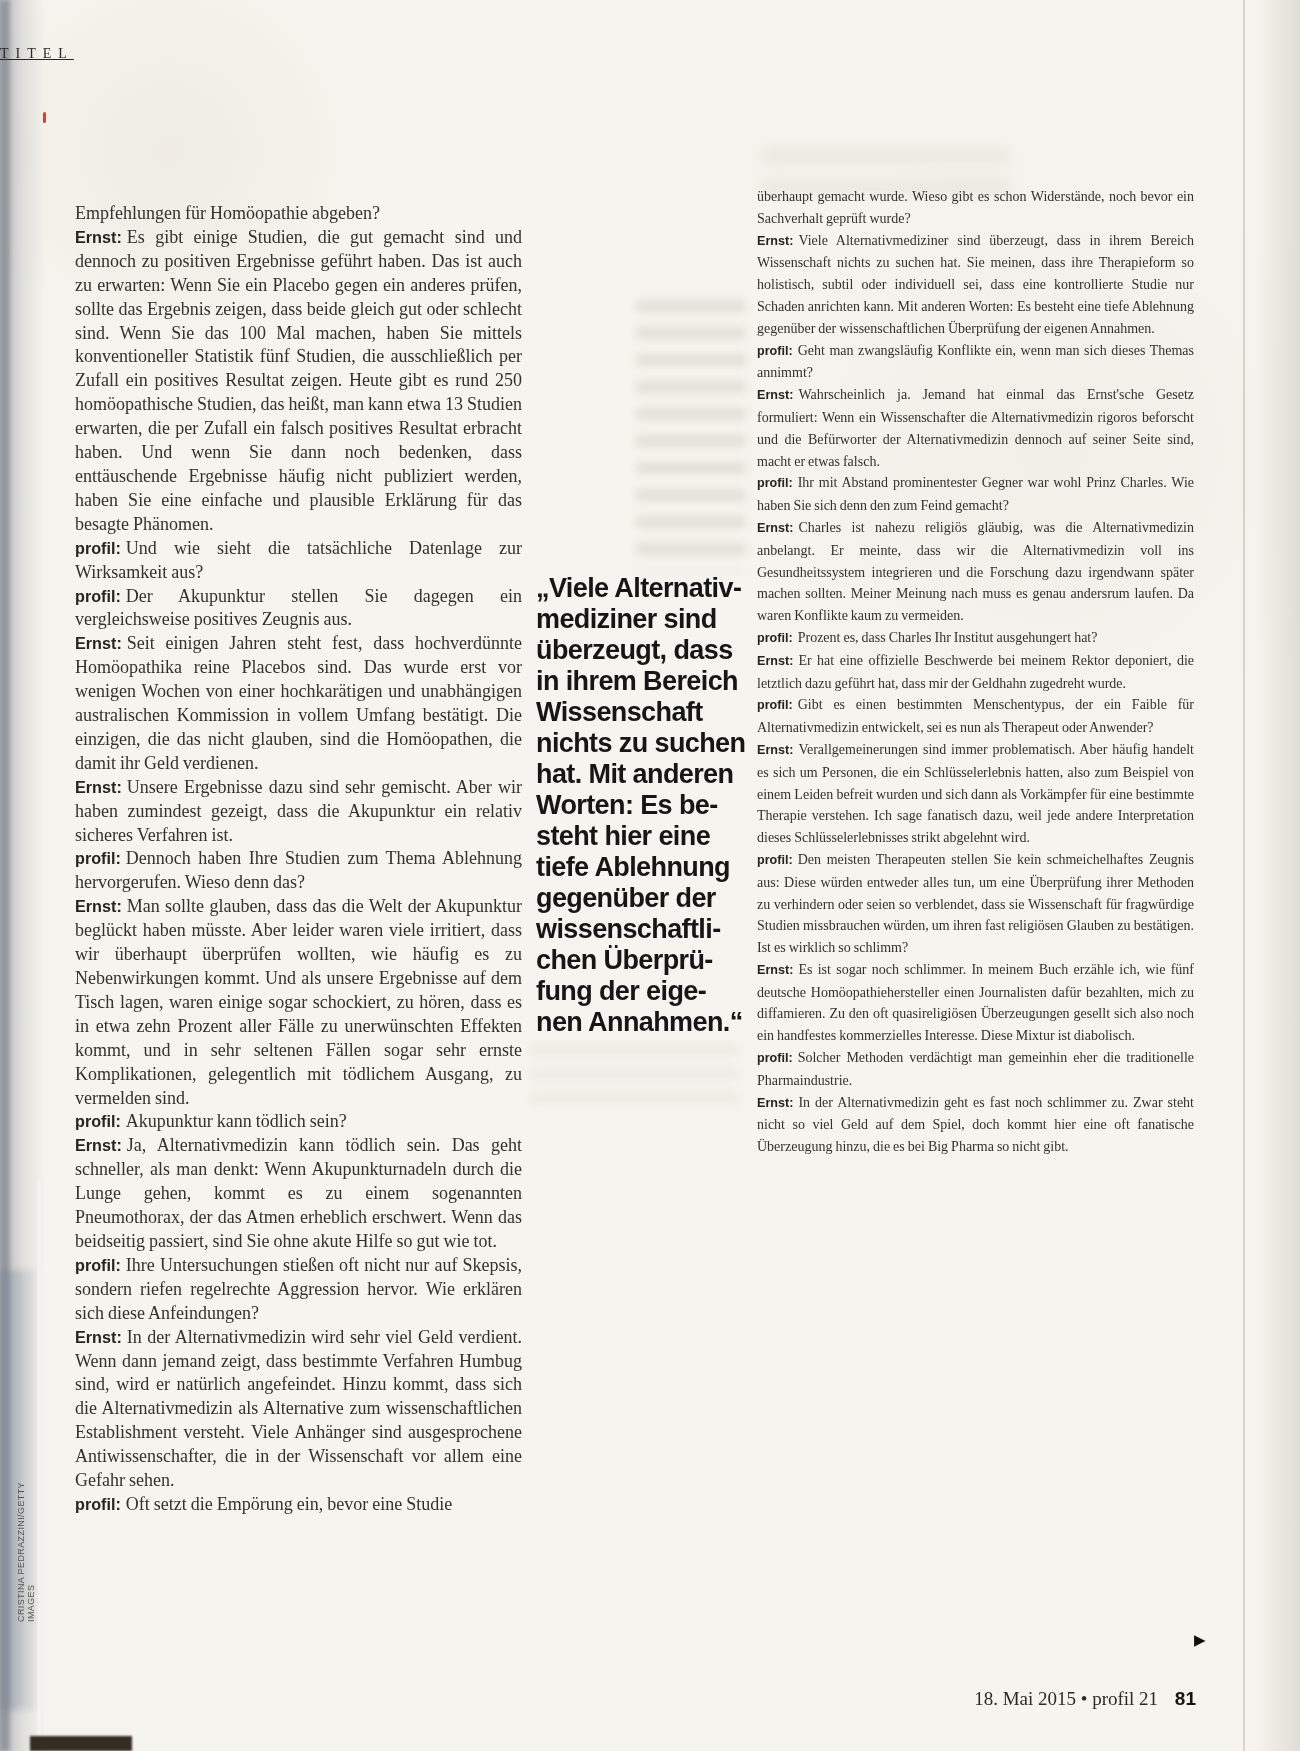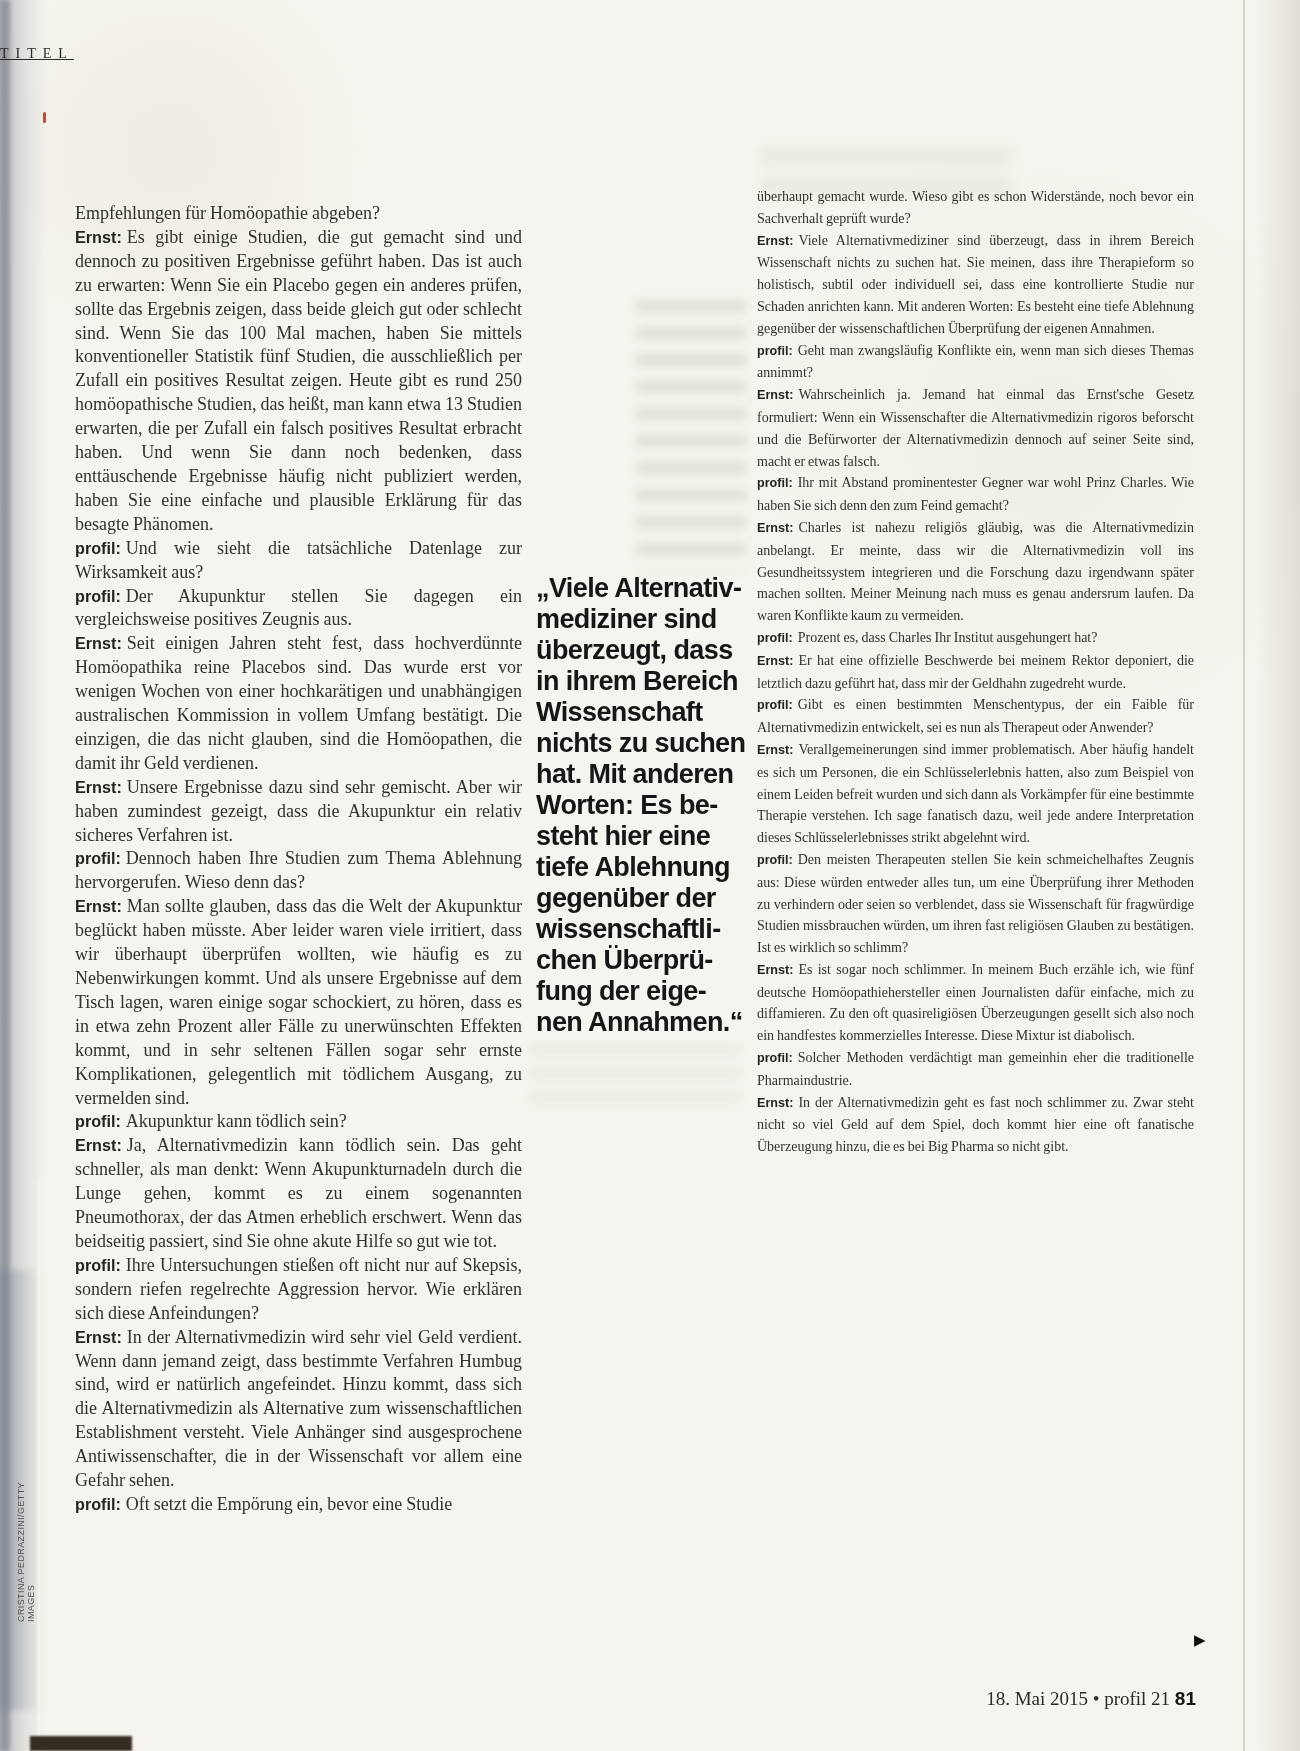--- a/index.html
+++ b/index.html
@@ -42,21 +42,21 @@
   .col p{margin:0;}
   .col-left{left:75px;top:202px;width:447px;height:1478px;font-size:18px;line-height:23.9px;word-spacing:-0.5px;}
   .col-right{left:757px;top:186px;width:437px;height:1488px;font-size:14px;line-height:21.8px;word-spacing:-0.5px;}
   .spk{font-family:"Liberation Sans",sans-serif;font-weight:700;font-size:0.9em;margin-right:5px;color:#262420;}
   
   .pullquote{position:absolute;left:527px;top:573px;width:218px;
     font-family:"Liberation Sans",sans-serif;font-weight:700;font-size:27px;line-height:31px;
     letter-spacing:-0.6px;color:#161616;white-space:pre-line;margin-left:9px;}
   
   .footer{position:absolute;top:1688px;left:0;width:1196px;text-align:right;font-size:19px;color:#2c2a26;}
-  .footer .pagenum{font-family:"Liberation Sans",sans-serif;font-weight:700;color:#15130f;}
+  .footer .pagenum{font-family:"Liberation Sans",sans-serif;font-weight:700;margin-left:12px;color:#15130f;}
   .cont-arrow{position:absolute;left:1194px;top:1631px;font-size:15px;color:#0e0e0e;
     font-family:"DejaVu Sans",sans-serif;}
   
   .credit{position:absolute;left:16px;top:1452px;height:170px;
     writing-mode:vertical-rl;transform:rotate(180deg);
     font-family:"Liberation Sans",sans-serif;font-size:9px;letter-spacing:0.4px;color:#56544e;}
 </style>
 </head>
 <body>
 
@@ -138,21 +138,21 @@
       <p><span class="spk">profil:</span><span>Prozent es, dass Charles Ihr Institut ausgehungert hat?</span></p>
 
       <p><span class="spk">Ernst:</span><span>Er hat eine offizielle Beschwerde bei meinem Rektor deponiert, die letztlich dazu geführt hat, dass mir der Geldhahn zugedreht wurde.</span></p>
 
       <p><span class="spk">profil:</span><span>Gibt es einen bestimmten Menschentypus, der ein Faible für Alternativmedizin entwickelt, sei es nun als Therapeut oder Anwender?</span></p>
 
       <p><span class="spk">Ernst:</span><span>Verallgemeinerungen sind immer problematisch. Aber häufig handelt es sich um Personen, die ein Schlüsselerlebnis hatten, also zum Beispiel von einem Leiden befreit wurden und sich dann als Vorkämpfer für eine bestimmte Therapie verstehen. Ich sage fanatisch dazu, weil jede andere Interpretation dieses Schlüsselerlebnisses strikt abgelehnt wird.</span></p>
 
       <p><span class="spk">profil:</span><span>Den meisten Therapeuten stellen Sie kein schmeichelhaftes Zeugnis aus: Diese würden entweder alles tun, um eine Überprüfung ihrer Methoden zu verhindern oder seien so verblendet, dass sie Wissenschaft für fragwürdige Studien missbrauchen würden, um ihren fast religiösen Glauben zu bestätigen. Ist es wirklich so schlimm?</span></p>
 
-      <p><span class="spk">Ernst:</span><span>Es ist sogar noch schlimmer. In meinem Buch erzähle ich, wie fünf deutsche Homöopathiehersteller einen Journalisten dafür einfache, mich zu diffamieren. Zu den oft quasireligiösen Überzeugungen gesellt sich also noch ein handfestes kommerzielles Interesse. Diese Mixtur ist diabolisch.</span></p>
+      <p><span class="spk">Ernst:</span><span>Es ist sogar noch schlimmer. In meinem Buch erzähle ich, wie fünf deutsche Homöopathiehersteller einen Journalisten dafür bezahlten, mich zu diffamieren. Zu den oft quasireligiösen Überzeugungen gesellt sich also noch ein handfestes kommerzielles Interesse. Diese Mixtur ist diabolisch.</span></p>
 
       <p><span class="spk">profil:</span><span>Solcher Methoden verdächtigt man gemeinhin eher die traditionelle Pharmaindustrie.</span></p>
 
       <p><span class="spk">Ernst:</span><span>In der Alternativmedizin geht es fast noch schlimmer zu. Zwar steht nicht so viel Geld auf dem Spiel, doch kommt hier eine oft fanatische Überzeugung hinzu, die es bei Big Pharma so nicht gibt.</span></p>
     </div>
 
   <div class="cont-arrow">▶</div>
 
   <div class="footer">
     <span>18. Mai 2015</span>

